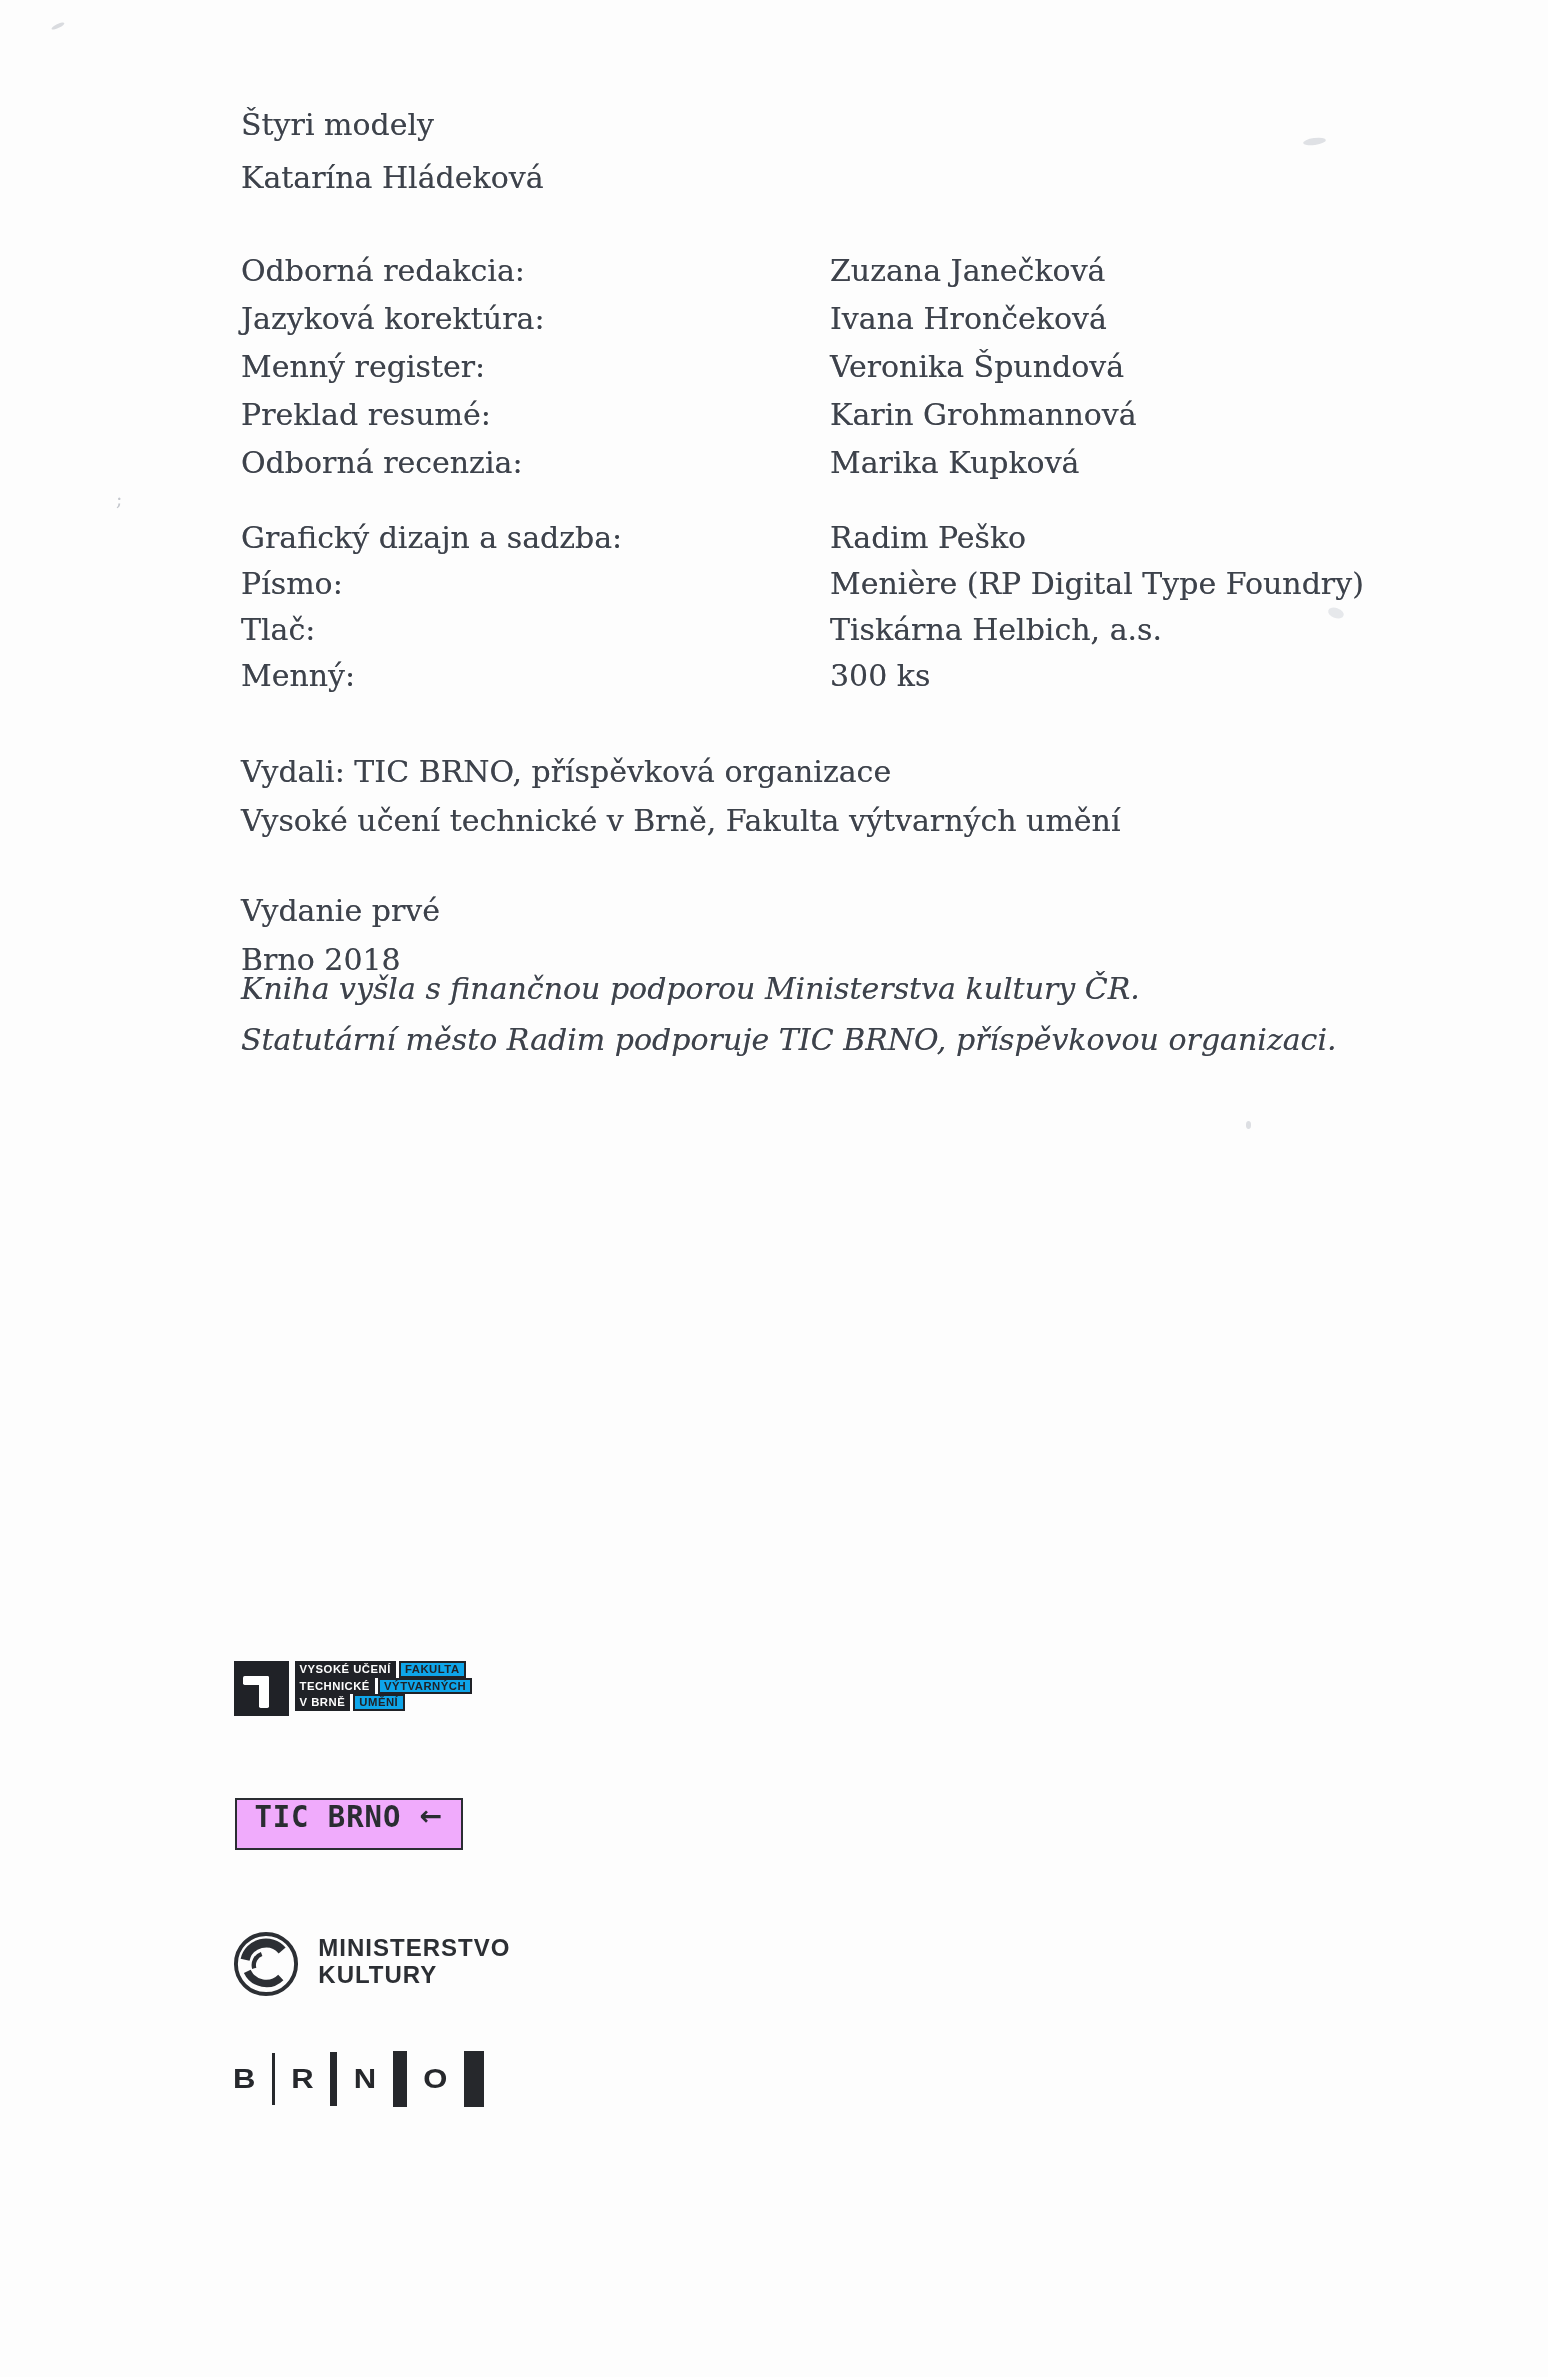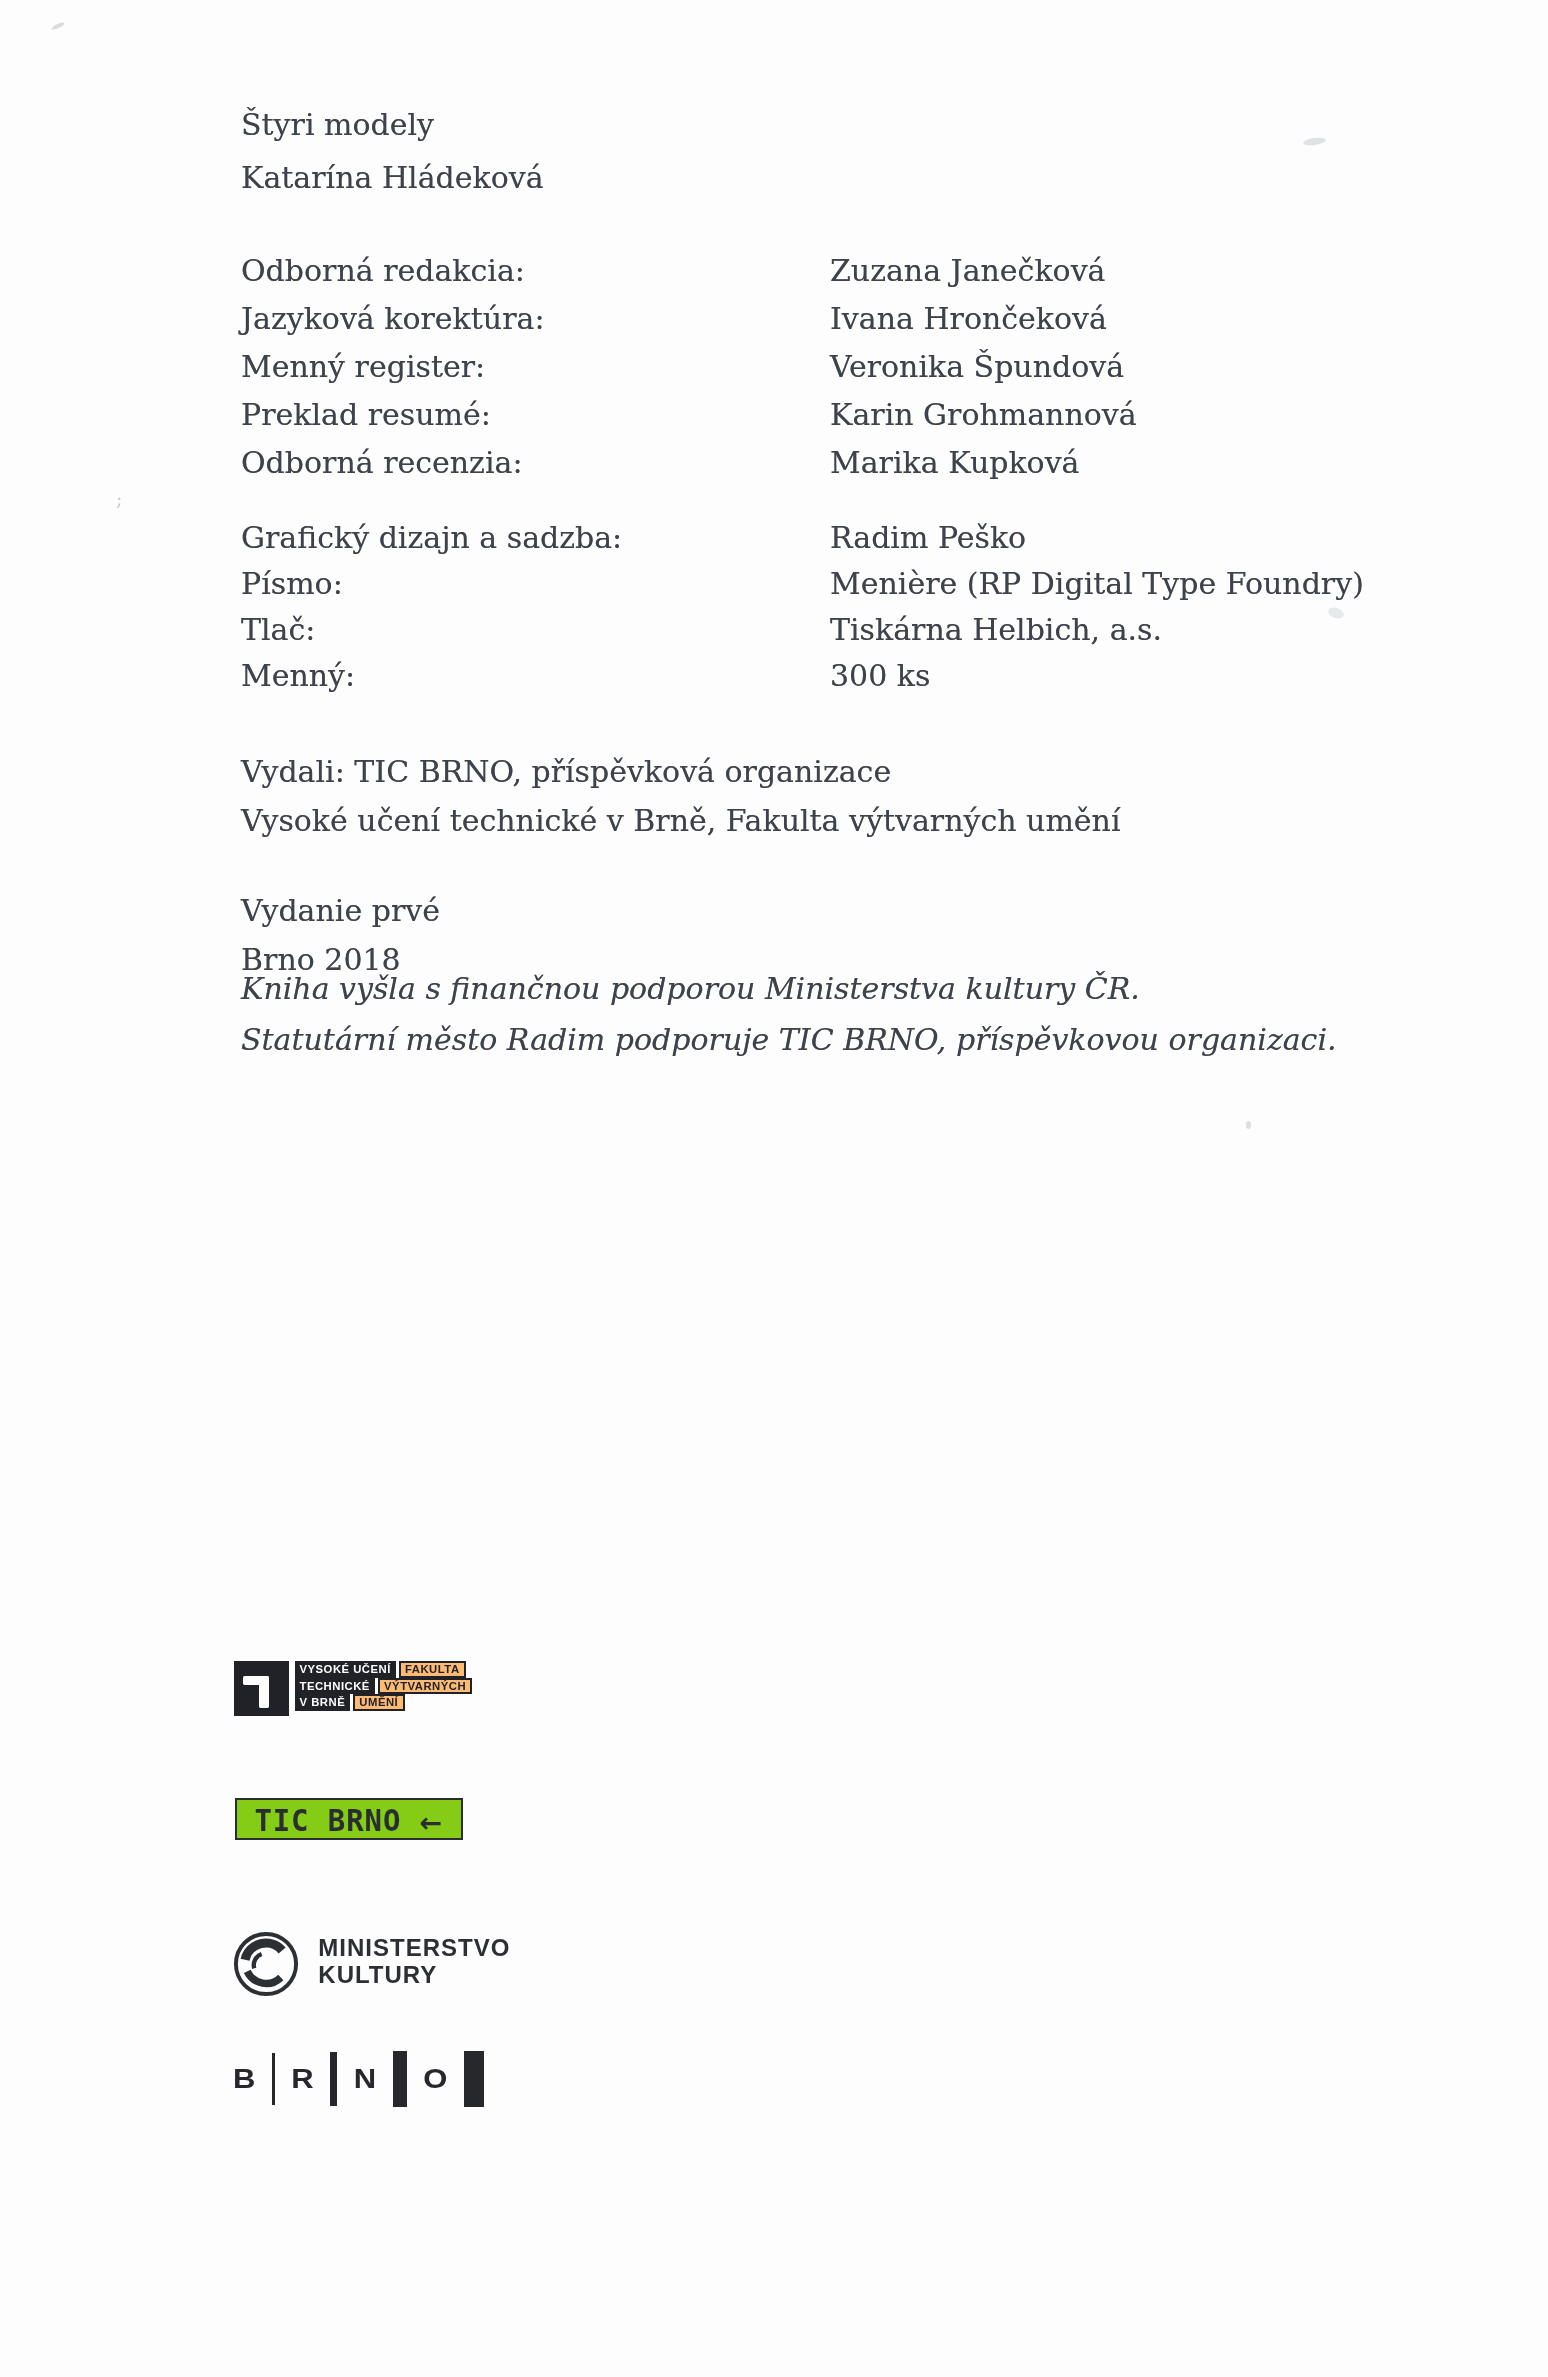--- a/index.html
+++ b/index.html
@@ -35,32 +35,32 @@
   .vut-square { position:relative; width:55px; height:55px; background:#202227; flex:0 0 auto; }
   .vut-square .t-bar  { position:absolute; left:17%; top:27%; width:47%; height:16%; background:#fff; border-radius:1.7px; }
   .vut-square .t-stem { position:absolute; left:46%; top:27%; width:17%; height:58%; background:#fff; border-radius:1.7px; }
   .vut-rows { display:flex; flex-direction:column; justify-content:flex-start; height:55px; }
   .vut-row  { display:flex; height:16.6px; }
   .vut-row .dark {
     background:#202227; color:#fefefe; display:flex; align-items:center;
     padding:0 5.2px 0 4.4px; font-weight:700; font-size:11.3px; letter-spacing:0.5px; white-space:nowrap;
   }
   .vut-row .boxed {
-    background:#fdba74; color:#202227; border:2.2px solid #202227; display:flex; align-items:center;
+    background:#0ea5e9; color:#202227; border:2.2px solid #202227; display:flex; align-items:center;
     margin-left:2.6px; padding:0 4.4px; font-weight:700; font-size:11.3px; letter-spacing:0.5px; white-space:nowrap;
   }
 
   
   .tic {
     position:absolute; left:235px; top:1798px;
-    width:228px; height:42px;
+    width:228px; height:52px;
     border:2.6px solid #2a2d32;
-    display:flex; align-items:flex-end; justify-content:space-between;
+    display:flex; align-items:flex-start; justify-content:space-between;
     padding:0 19px 0 17.4px;
-    background:#84cc16;
+    background:#f0abfc;
   }
   .tic-label {
     font-family:"DejaVu Sans Mono", monospace;
     font-weight:700; font-size:29px; letter-spacing:0.9px; color:#2a2d32;
     transform:scaleY(1.02);
   }
   .tic-arrow { font-family:"DejaVu Sans", "Liberation Sans", sans-serif; font-size:27px; font-weight:700; color:#2a2d32; }
 
   
   .ministry { position:absolute; left:232px; top:1930px; display:flex; align-items:flex-start; gap:18.3px; }

